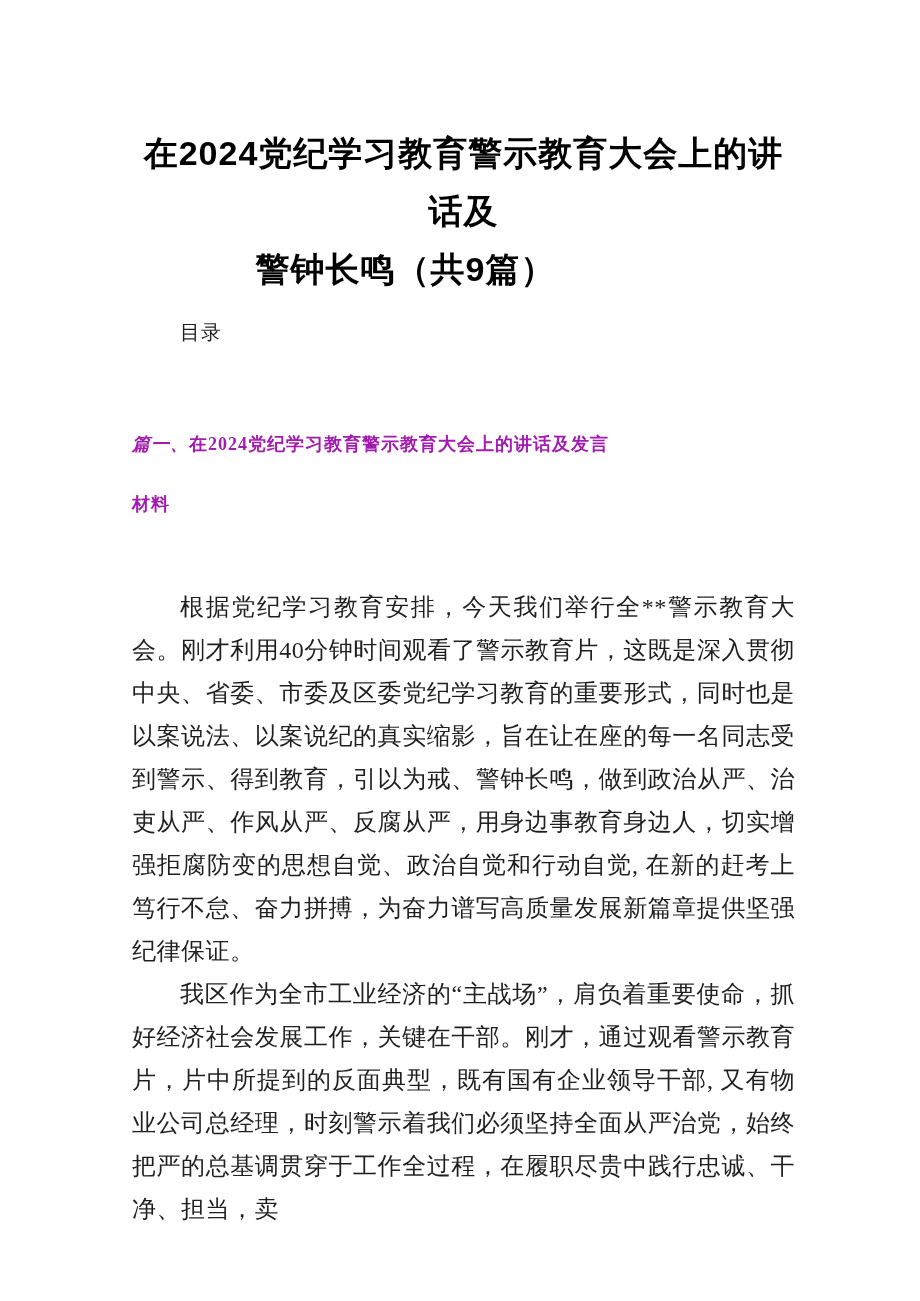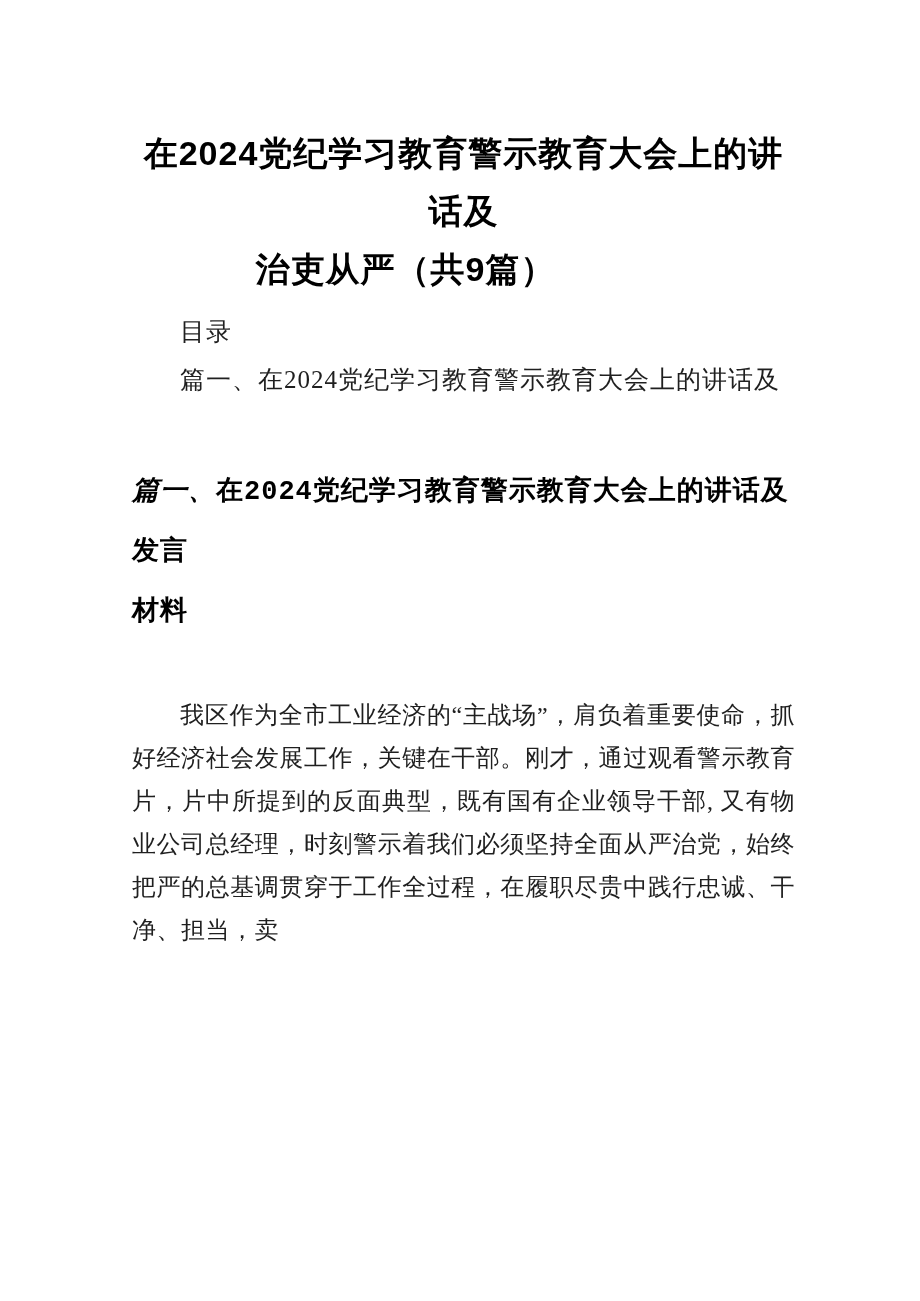--- a/index.html
+++ b/index.html
@@ -28,37 +28,37 @@
     text-align: center;
     letter-spacing: 1px;
   }
   .doc-title .title-line2 {
     display: block;
     transform: translateX(-58px);
   }
   
   .toc {
     margin-top: 10px;
-    font-size: 25px;
+    font-size: 20px;
     line-height: 48px;
     color: #1f1f1f;
   }
   .toc .toc-heading,
   .toc .toc-entry {
     text-indent: 48px;
     letter-spacing: 1px;
     white-space: nowrap;
   }
   
   .section-heading {
     margin-top: 58px;
-    font-family: Liberation Mono, monospace;
+    font-family: Liberation Serif, serif;
     font-weight: 700;
-    color: #000000;
-    font-size: 27px;
+    color: #a21caf;
+    font-size: 18px;
     line-height: 60px;
     letter-spacing: 1px;
   }
   .section-heading .heading-line1 {
     text-align: left;
   }
   .section-heading .heading-prefix {
     font-style: italic;
   }
   .section-heading .heading-line2 {
@@ -82,32 +82,32 @@
     text-justify: inter-character;
   }
 </style>
 </head>
 <body>
 
 <div class="page">
 
   <div class="doc-title">
     <span class="title-line1">在2024党纪学习教育警示教育大会上的讲话及</span>
-    <span class="title-line2">治吏从严（共9篇）</span>
+    <span class="title-line2">警钟长鸣（共9篇）</span>
   </div>
 
   <div class="toc">
     <div class="toc-heading">目录</div>
-    <div class="toc-entry">篇一、在2024党纪学习教育警示教育大会上的讲话及</div>
   </div>
 
   <div class="section-heading">
     <div class="heading-line1">
       <span class="heading-prefix">篇一、</span><span>在2024党纪学习教育警示教育大会上的讲话及发言</span>
     </div>
     <div class="heading-line2">材料</div>
   </div>
 
   <div class="doc-body">
+    <p class="para">根据党纪学习教育安排，今天我们举行全**警示教育大会。刚才利用40分钟时间观看了警示教育片，这既是深入贯彻中央、省委、市委及区委党纪学习教育的重要形式，同时也是以案说法、以案说纪的真实缩影，旨在让在座的每一名同志受到警示、得到教育，引以为戒、警钟长鸣，做到政治从严、治吏从严、作风从严、反腐从严，用身边事教育身边人，切实增强拒腐防变的思想自觉、政治自觉和行动自觉, 在新的赶考上笃行不怠、奋力拼搏，为奋力谱写高质量发展新篇章提供坚强纪律保证。</p>
     <p class="para">我区作为全市工业经济的“主战场”，肩负着重要使命，抓好经济社会发展工作，关键在干部。刚才，通过观看警示教育片，片中所提到的反面典型，既有国有企业领导干部, 又有物业公司总经理，时刻警示着我们必须坚持全面从严治党，始终把严的总基调贯穿于工作全过程，在履职尽贵中践行忠诚、干净、担当，卖</p>
   </div>
 
 </div>
 
 </body></html>

